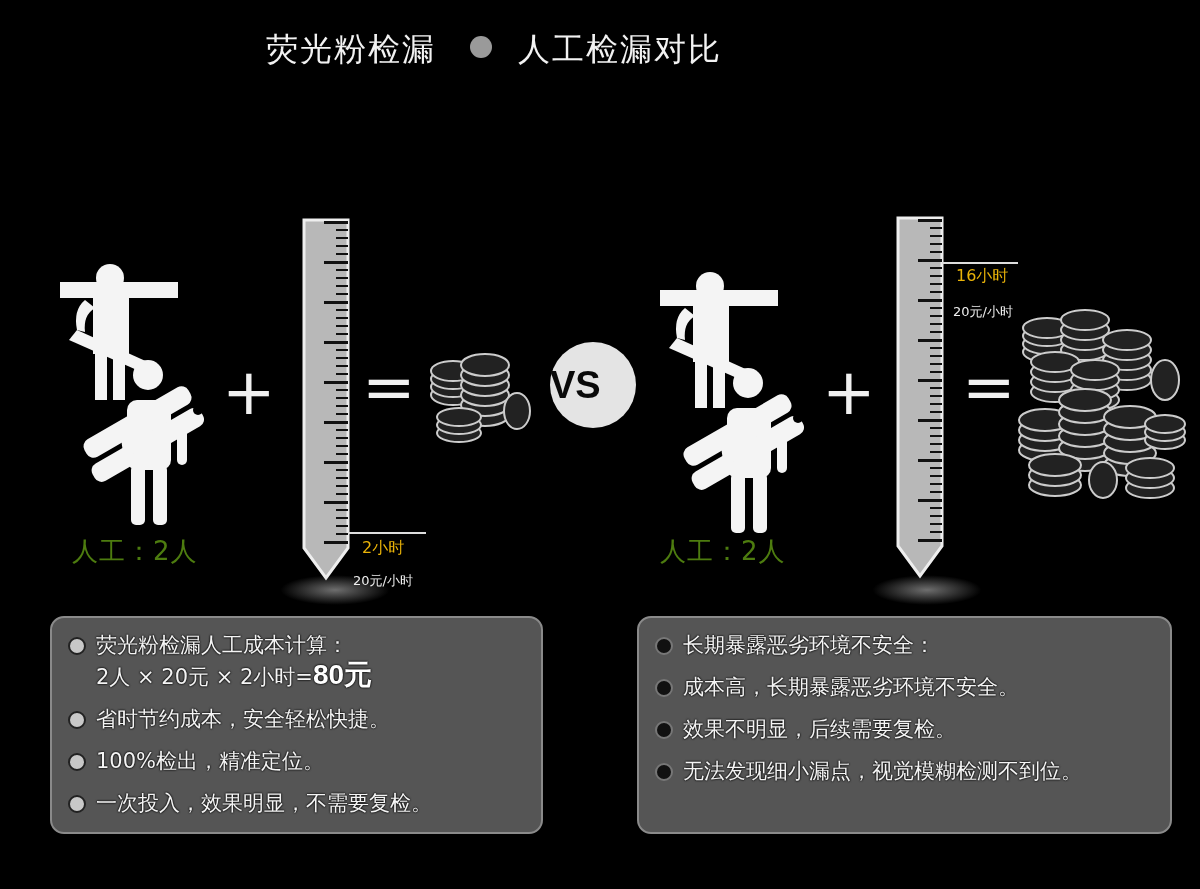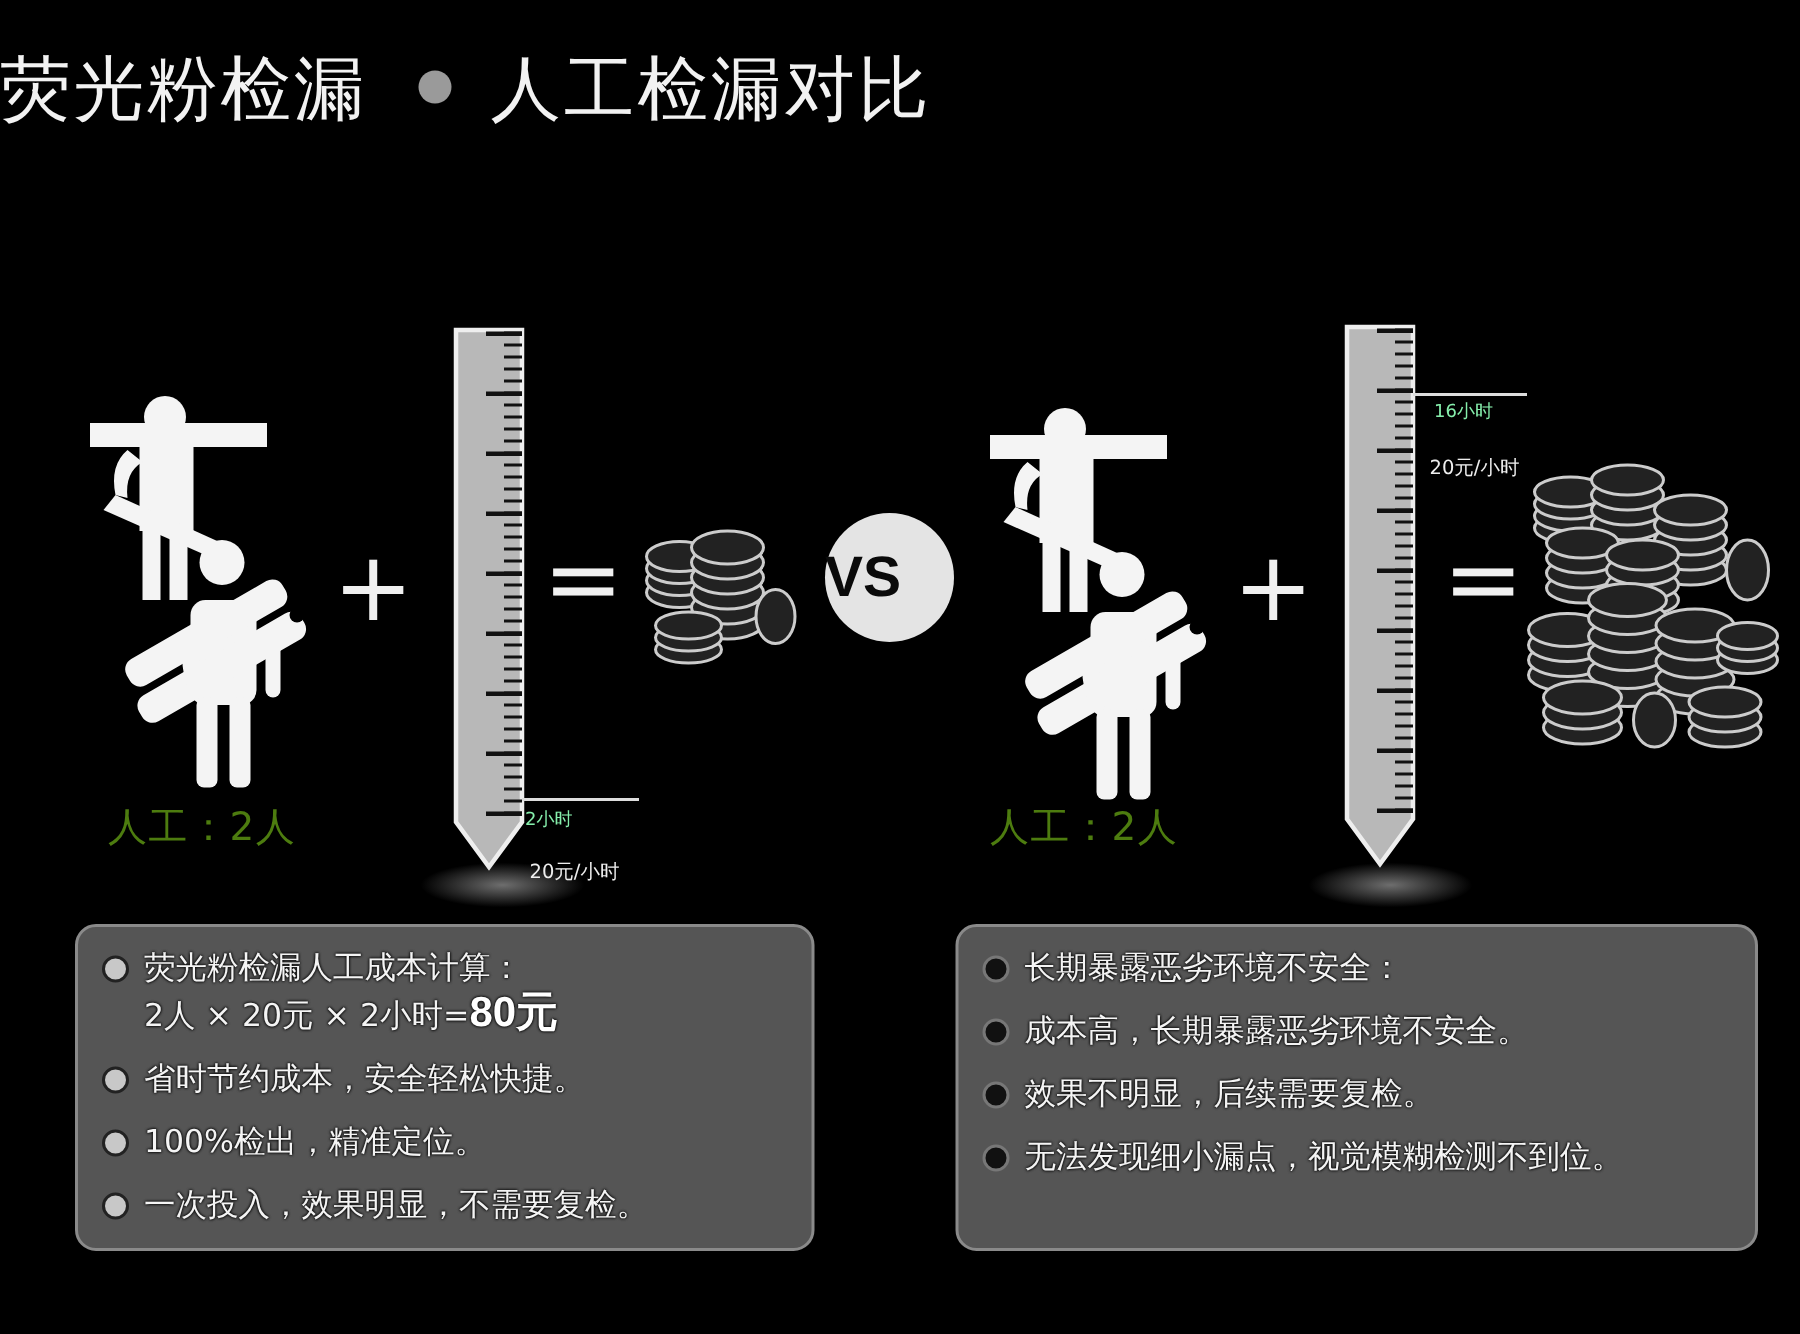--- a/index.html
+++ b/index.html
@@ -1,24 +1,24 @@
 <!DOCTYPE html>
 <html><head>
 <meta charset="utf-8">
 <style>
   html, body { margin:0; padding:0; background:#000; }
   body { width:1200px; height:889px; position:relative; overflow:hidden;
          font-family:"DejaVu Sans","Liberation Sans",sans-serif; color:#eee; }
   .abs { position:absolute; }
-  .title { left:0; width:988px; top:28px; text-align:left; font-size:47px; color:#f2f2f2; letter-spacing:2px; }
+  .title { left:0; width:988px; top:28px; text-align:center; font-size:32px; color:#f2f2f2; letter-spacing:2px; }
   .title .dot { display:inline-block; width:22px; height:22px; border-radius:50%; background:#9a9a9a; margin:0 26px 0 34px; vertical-align:middle; position:relative; top:-4px; }
   .plus, .eq { color:#f0f0f0; font-size:64px; line-height:1; }
   .label { font-size:26px; color:#4d7c0f; letter-spacing:1px; }
   .small { font-size:13px; color:#eee; }
-  .mid { font-size:12px; color:#86efac; }
+  .mid { font-size:16px; color:#eab308; }
   .vs { width:86px; height:86px; border-radius:50%; background:#e4e4e4; color:#0a0a0a; font-weight:bold; font-size:38px; line-height:86px; font-family:"Liberation Sans",sans-serif; }
   .box { background:#555; border:2px solid #8a8a8a; border-radius:14px; box-sizing:border-box; padding:12px 16px; }
   .box .row { display:flex; align-items:flex-start; font-size:21px; color:#f4f4f4; line-height:30px; margin-bottom:12px; text-shadow:0 0 2px #000,0 0 2px #000; }
   .box .row:last-child { margin-bottom:4px; }
   .bullet { width:14px; height:14px; border-radius:50%; background:#c8c8c8; border:2px solid #222; margin:7px 10px 0 0; flex:none; }
   .bullet.dark { background:#111; border-color:#777; }
   .calc { display:block; font-size:21px; }
   .big { font-size:28px; font-weight:bold; font-family:"Liberation Sans",sans-serif; color:#fff; }
   .glow { background:radial-gradient(ellipse at center, rgba(200,200,200,0.55) 0%, rgba(0,0,0,0) 70%); }
   .ruler-line { background:#ddd; height:2px; }
@@ -66,21 +66,21 @@
     <pattern id="tkb" width="48" height="40" patternUnits="userSpaceOnUse">
       <rect x="22" y="3" width="24" height="3" fill="#111"></rect>
     </pattern>
   </defs>
   <polygon points="2,2 46,2 46,330 24,360 2,330" fill="#b8b8b8" stroke="#eee" stroke-width="3"></polygon>
   <rect x="2" y="2" width="44" height="328" fill="url(#tk)"></rect>
   <rect x="2" y="2" width="44" height="328" fill="url(#tkb)"></rect>
 </svg>
 <div class="abs glow" style="left:280px;top:575px;width:110px;height:30px"></div>
 <div class="abs ruler-line" style="left:348px;top:532px;width:78px"></div>
-<div class="abs mid" style="left:350px;top:538px">2小时</div>
+<div class="abs mid" style="left:362px;top:538px">2小时</div>
 <div class="abs small" style="left:353px;top:572px">20元/小时</div>
 <div class="abs eq" style="left:362px;top:355px">=</div>
 
 <svg class="abs" style="left:425px;top:345px" width="110" height="100" viewBox="0 0 110 100">
   <g stroke="#ccc" stroke-width="2" fill="#222">
     <g>
         <ellipse cx="28" cy="50" rx="22" ry="10"></ellipse>
         <ellipse cx="28" cy="42" rx="22" ry="10"></ellipse>
         <ellipse cx="28" cy="34" rx="22" ry="10"></ellipse>
         <ellipse cx="28" cy="26" rx="22" ry="10"></ellipse>

